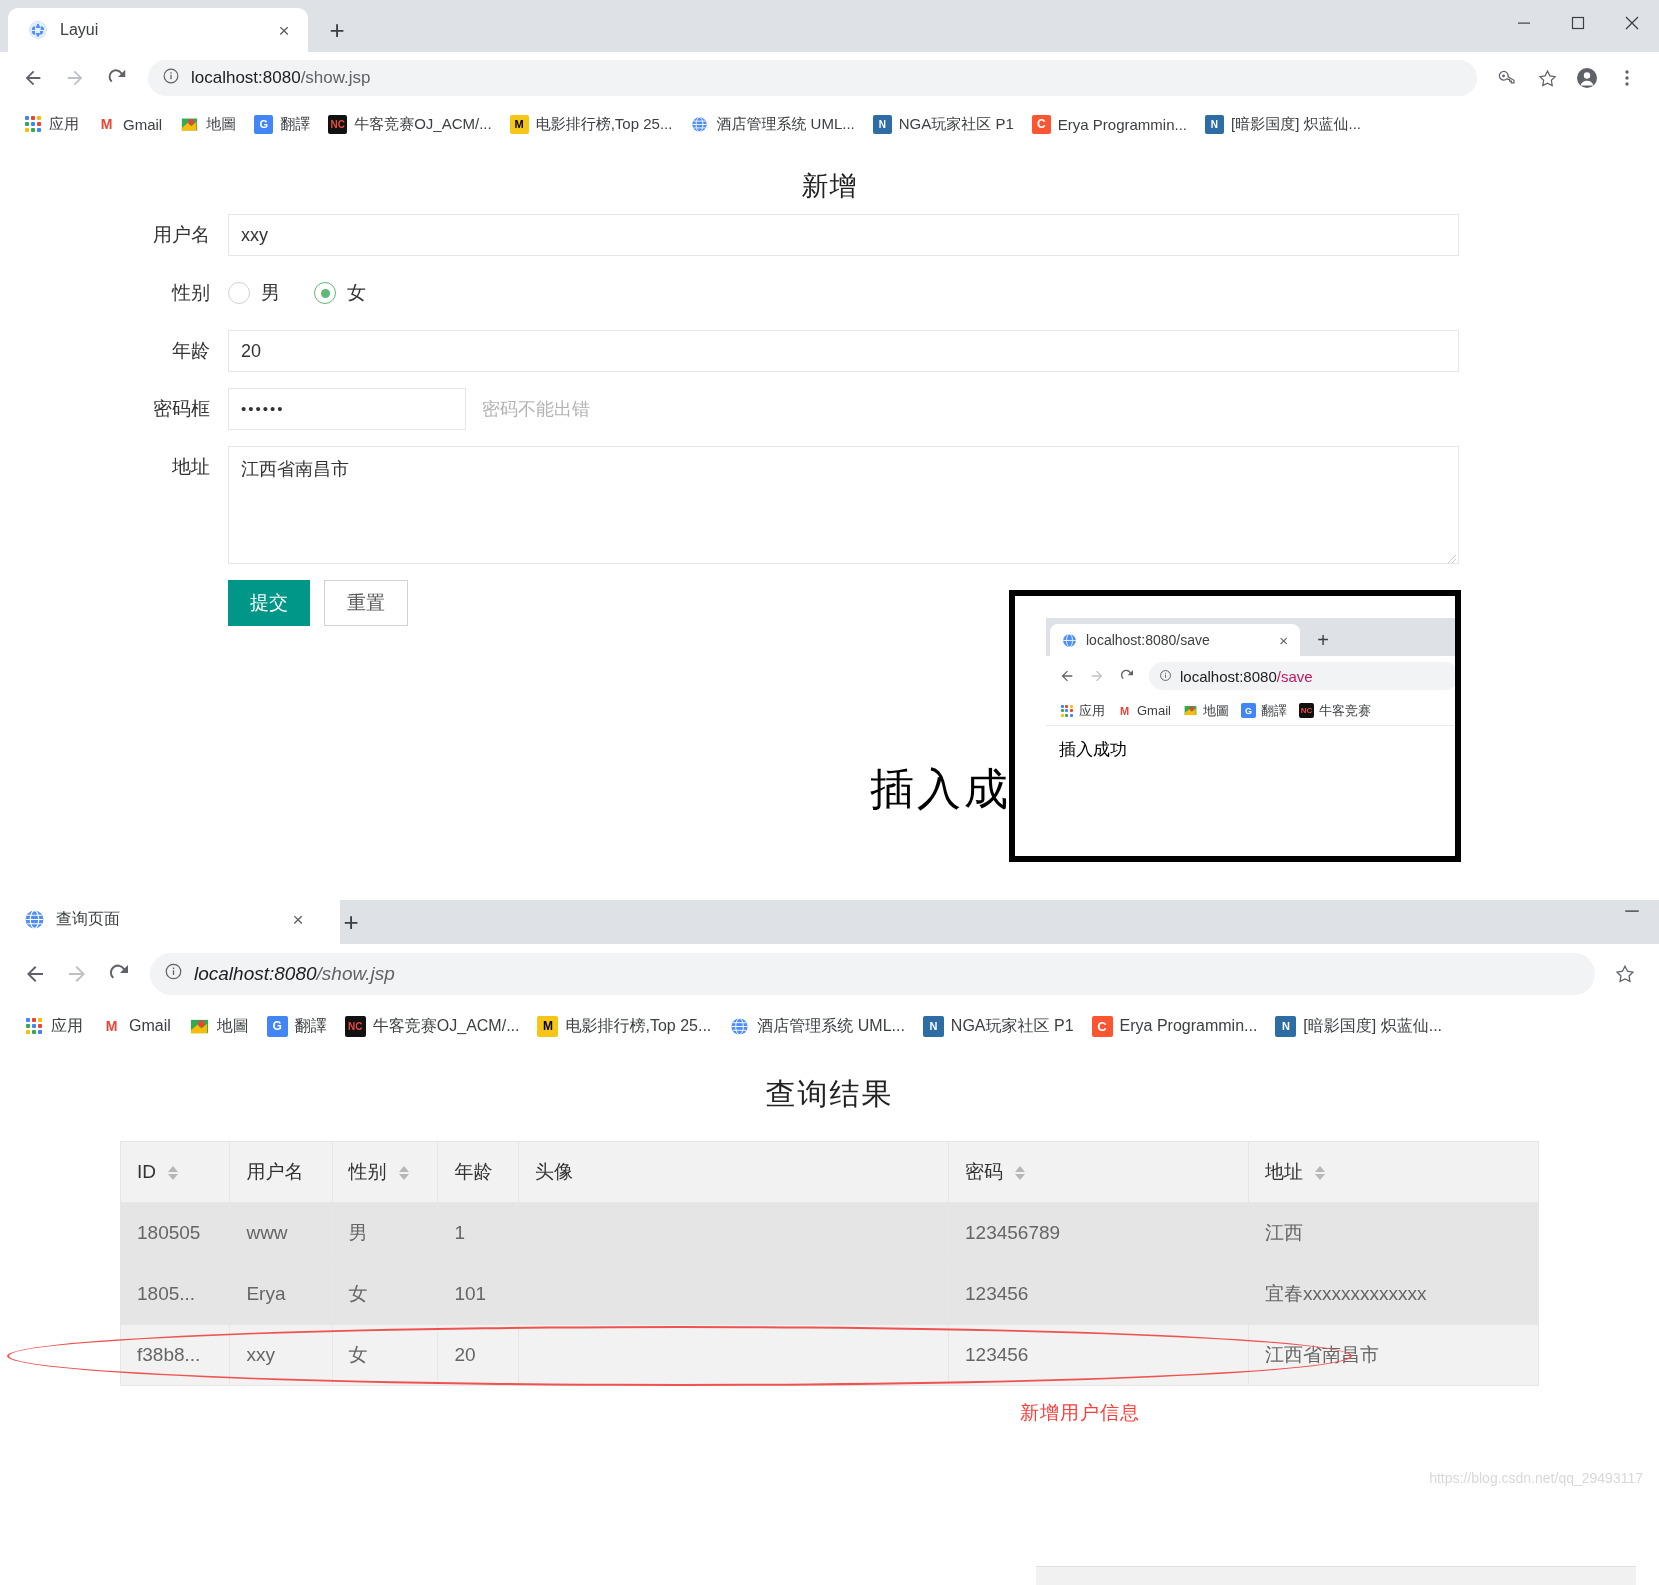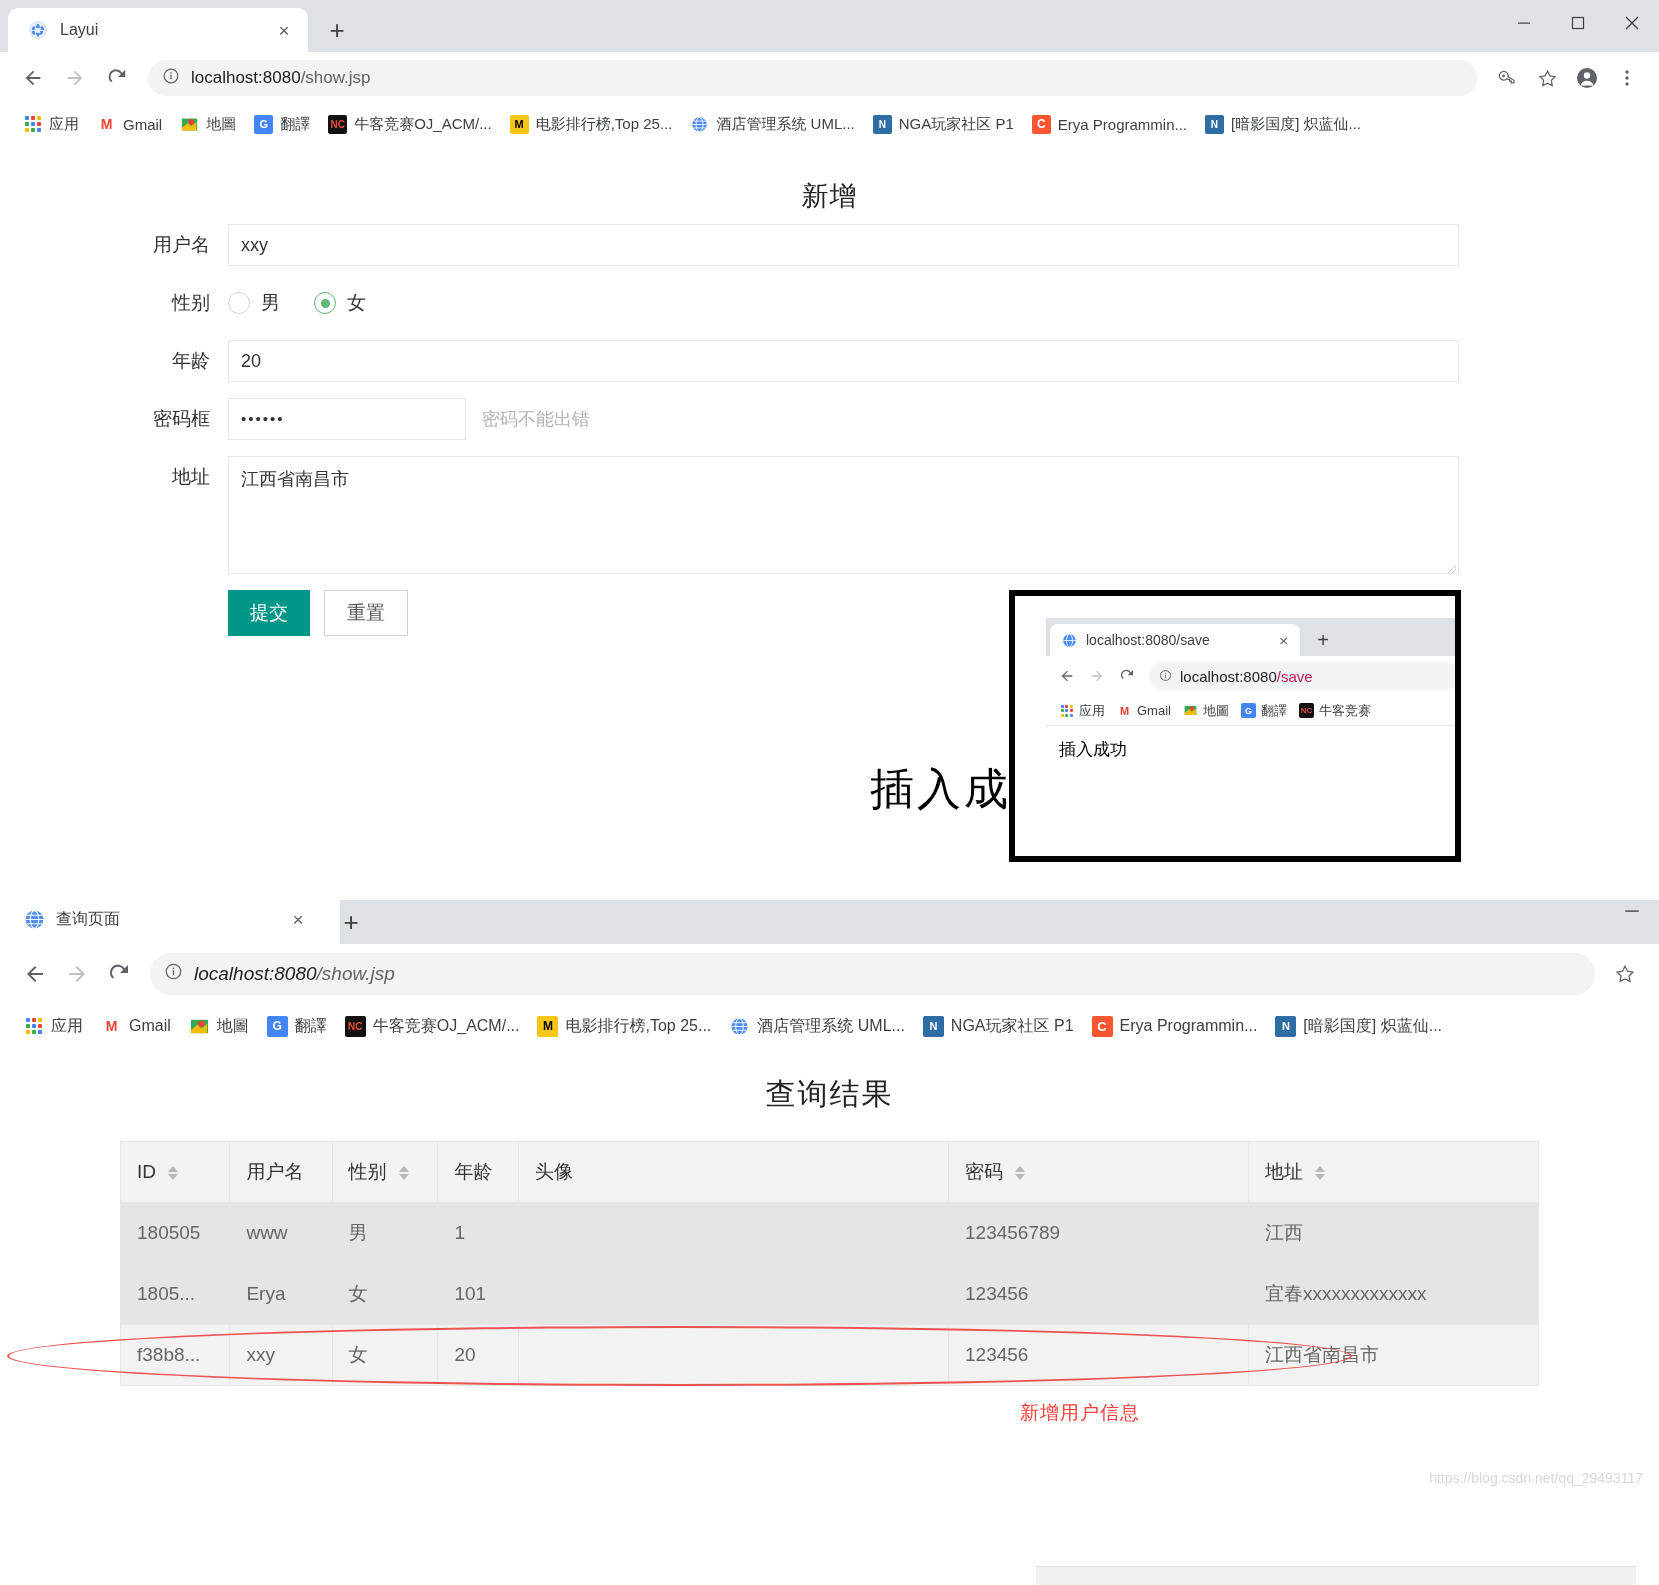--- a/index.html
+++ b/index.html
@@ -177,21 +177,21 @@
   .page1-content {
     position: relative;
     height: 796px;
     background: #ffffff;
     padding-top: 6px;
   }
   .form-title {
     text-align: center;
     font-size: 27px;
     color: #222;
-    margin: 28px 0 10px 0;
+    margin: 18px 0 10px 0;
     letter-spacing: 1px;
   }
   .form-row {
     display: flex;
     align-items: flex-start;
     margin-bottom: 16px;
     padding-right: 200px;
   }
   .form-label {
     width: 228px;

